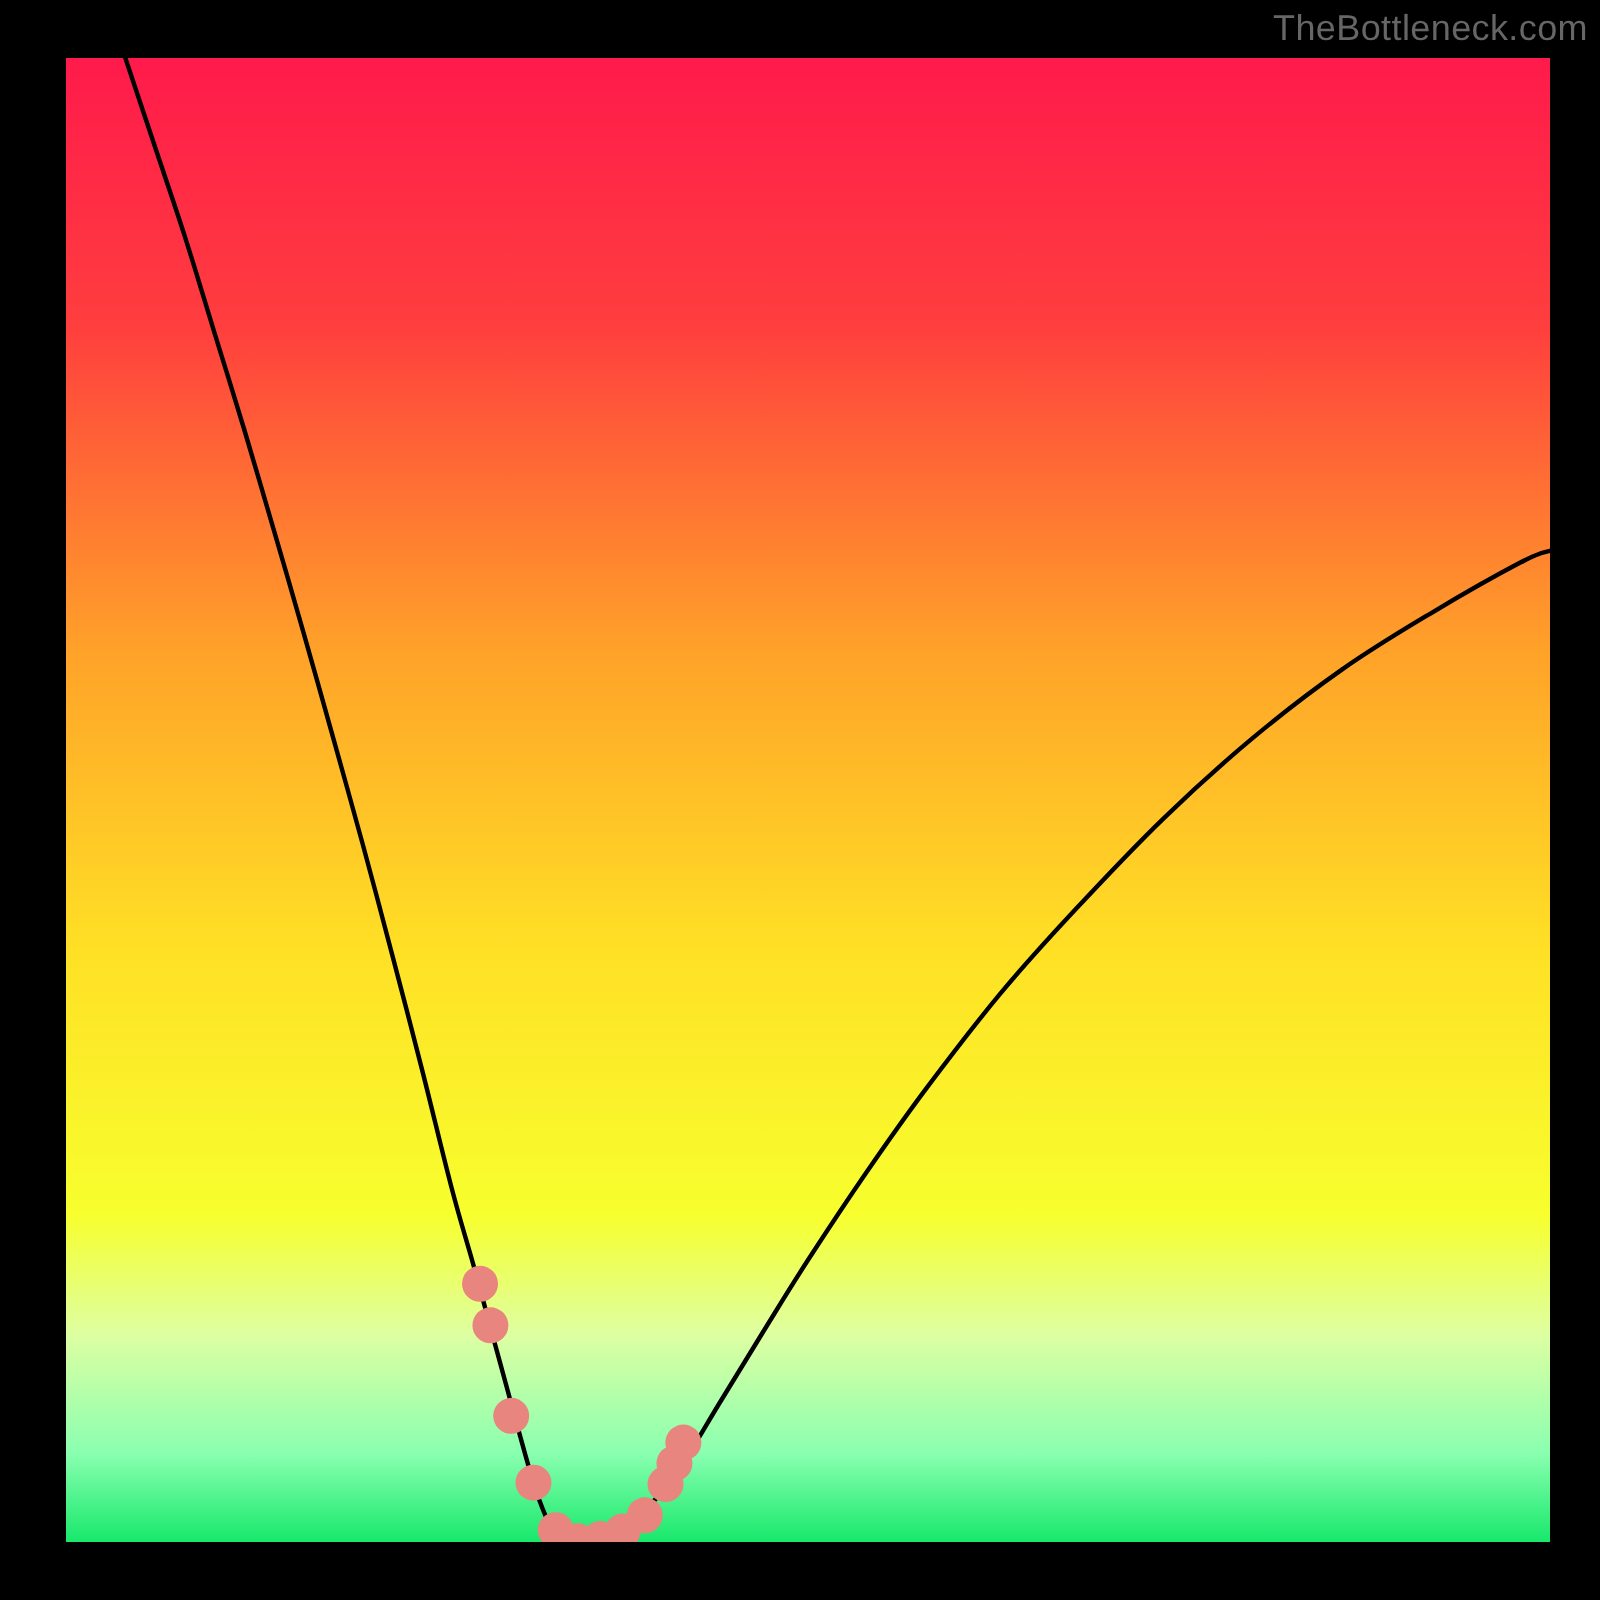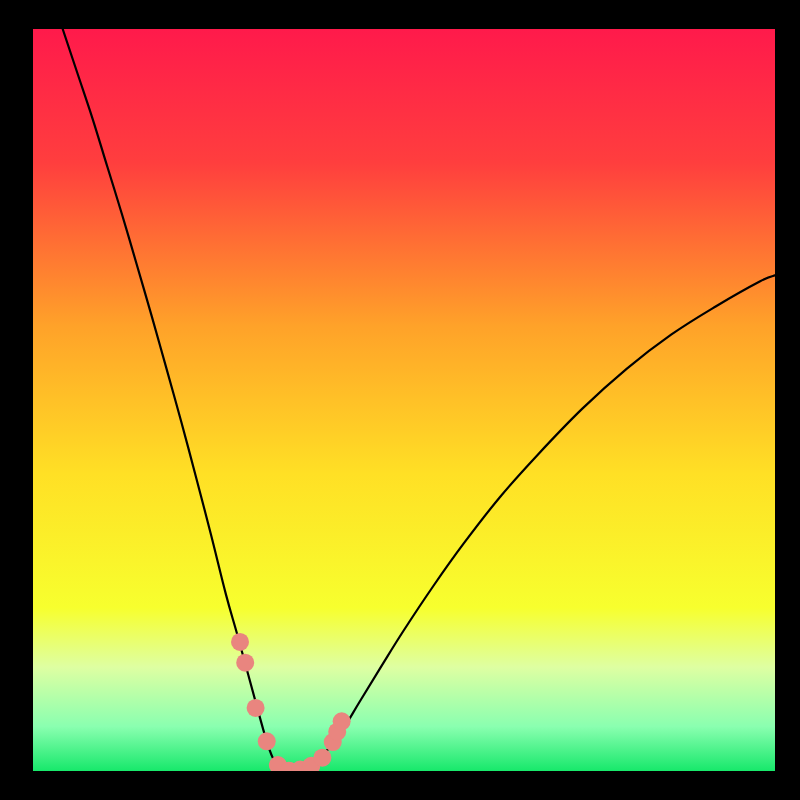--- a/index.html
+++ b/index.html
@@ -62,13 +62,14 @@
           <circle cx="255.98999999999998" cy="741.629" r="9" fill="#e9857f"></circle>
           <circle cx="267.12" cy="740.516" r="9" fill="#e9857f"></circle>
           <circle cx="278.25" cy="736.806" r="9" fill="#e9857f"></circle>
           <circle cx="289.38" cy="728.644" r="9" fill="#e9857f"></circle>
           <circle cx="299.768" cy="713.062" r="9" fill="#e9857f"></circle>
           <circle cx="304.21999999999997" cy="702.674" r="9" fill="#e9857f"></circle>
           <circle cx="308.672" cy="692.286" r="9" fill="#e9857f"></circle>
         </g>
       </svg>
     </div>
+  <div class="watermark">TheBottleneck.com</div>
 </div>
 
 </body></html>

